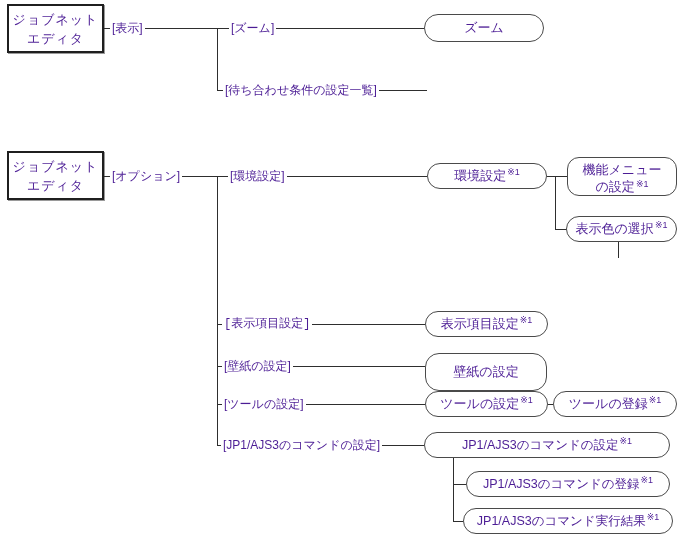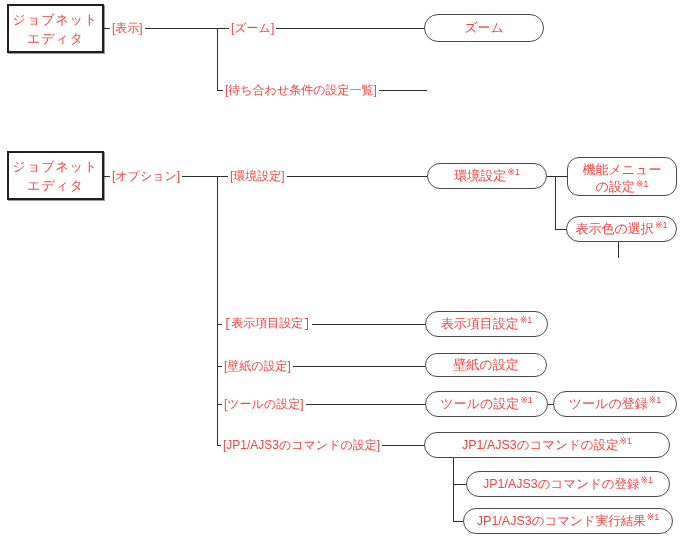--- a/index.html
+++ b/index.html
@@ -1,18 +1,18 @@
 <!DOCTYPE html>
 <html><head>
 <meta charset="utf-8">
 <style>
   html,body{margin:0;padding:0;background:#fff;}
   .stage{
     position:relative;width:681px;height:536px;background:#ffffff;
-    font-family:"Liberation Sans","DejaVu Sans",sans-serif;color:#ef4444;
+    font-family:"Liberation Sans","DejaVu Sans",sans-serif;color:#4c1d95;
     overflow:hidden;
   }
   .hl{position:absolute;height:0;border-top:1.4px solid #2e2e2e;}
   .vl{position:absolute;width:0;border-left:1.4px solid #2e2e2e;}
   .rect-node{
     position:absolute;box-sizing:border-box;background:#fff;
     border:2px solid #1f1f1f;box-shadow:1px 1px 0 #9a9a9a;
     display:flex;flex-direction:column;align-items:center;justify-content:center;
     text-align:center;font-size:13px;line-height:19px;letter-spacing:1px;white-space:nowrap;
   }
@@ -96,21 +96,21 @@
 
   <div class="hl" style="left:217px;top:324px;width:208px;"></div>
   <div class="menu-label" style="left:222px;top:324px;font-family:Liberation Mono, monospace;">[表示項目設定]</div>
   <div class="capsule" style="left:425px;top:311px;width:123px;height:26px;">
     <span>表示項目設定</span>
       <span class="sup">※1</span>
   </div>
 
   <div class="hl" style="left:217px;top:366px;width:208px;"></div>
   <div class="menu-label" style="left:222px;top:366px;">[壁紙の設定]</div>
-  <div class="capsule" style="left:425px;top:353px;width:122px;height:24px;">
+  <div class="capsule" style="left:425px;top:353px;width:122px;height:38px;">
     <span>壁紙の設定</span>
   </div>
 
   <div class="hl" style="left:217px;top:404px;width:208px;"></div>
   <div class="menu-label" style="left:222px;top:404px;">[ツールの設定]</div>
   <div class="capsule" style="left:425px;top:391px;width:123px;height:26px;">
     <span>ツールの設定</span>
       <span class="sup">※1</span>
   </div>
   <div class="hl" style="left:548px;top:404px;width:5px;"></div>

